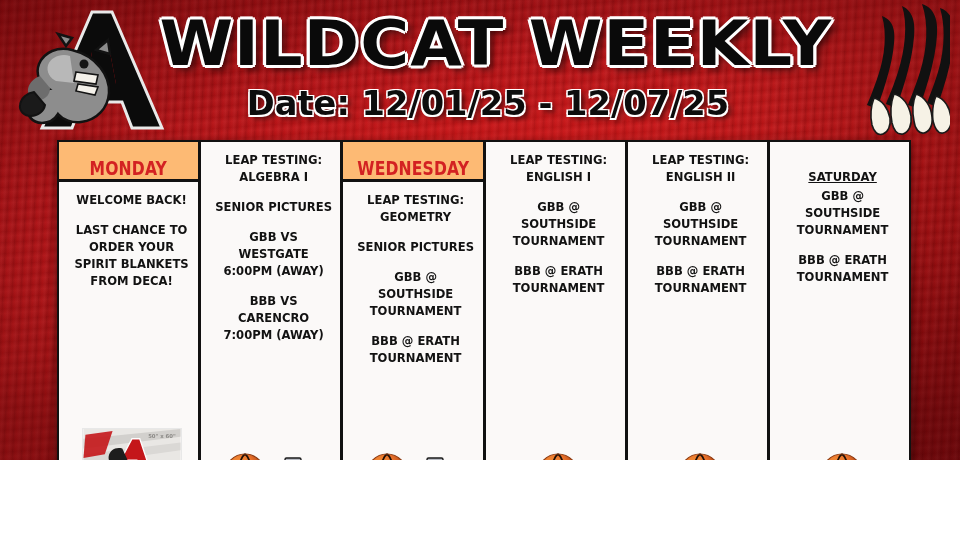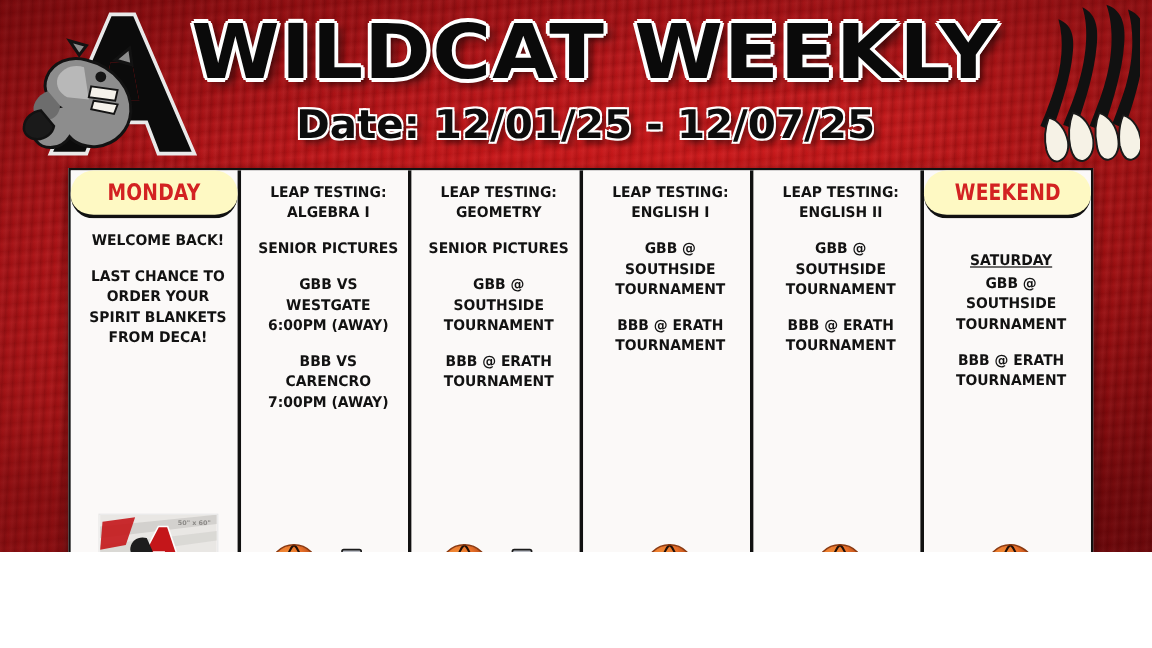--- a/index.html
+++ b/index.html
@@ -81,24 +81,23 @@
     flex: 1 1 0;
     border-right: 3px solid #111;
     display: flex; flex-direction: column;
     min-width: 0;
     background: #fbf9f8;
   }
   .col:last-child { border-right: none; }
 
   .col-head {
     height: 40px;
-    display: flex; align-items: center; justify-content: center;
+    display: flex; align-items: flex-end; justify-content: center;
     border-bottom: 3px solid #111;
-    background: #fef9c3;
-    border-radius: 19px;
+    background: #fdba74;
   }
   .col-head span {
     font-family: "DejaVu Sans", sans-serif;
     font-weight: 700;
     font-size: 19px;
     color: #d32222;
     letter-spacing: 0.2px;
     transform: scaleX(0.82);
     white-space: nowrap;
   }
@@ -257,20 +256,23 @@
             <circle cx="34" cy="24" r="11" fill="#8f939c" stroke="#1b1b1b" stroke-width="1.6"></circle>
             <circle cx="34" cy="24" r="7.5" fill="#2a7fb8" stroke="#101010" stroke-width="1.2"></circle>
             <circle cx="31.5" cy="21" r="2.6" fill="#9fd8f0"></circle>
             <rect x="40" y="11" width="8" height="5" rx="1" fill="#e9ebee" stroke="#1b1b1b" stroke-width="1.2"></rect>
           </svg>
         </div>
       </div>
     </div>
 
     <div class="col">
+      <div class="col-head">
+        <span>WEDNESDAY</span>
+      </div>
       <div class="col-body">
         <div class="blk">LEAP TESTING: GEOMETRY</div>
         <div class="blk">SENIOR PICTURES</div>
         <div class="blk">GBB @ SOUTHSIDE TOURNAMENT</div>
         <div class="blk">BBB @ ERATH TOURNAMENT</div>
         <div class="icon-row">
           <svg class="ball" viewBox="0 0 44 44" xmlns="http://www.w3.org/2000/svg">
             <circle cx="22" cy="22" r="20" fill="url(#bg1)"></circle>
             <g fill="none" stroke="#201008" stroke-width="1.8">
               <path d="M2 22 h40"></path>
@@ -337,23 +339,20 @@
               <path d="M5 10 c7 6 25 6 34 0"></path>
                 <path d="M5 34 c7 -6 25 -6 34 0"></path>
             </g>
             <circle cx="22" cy="22" r="20" fill="none" stroke="#8a3a12" stroke-width="1.2"></circle>
           </svg>
         </div>
       </div>
     </div>
 
     <div class="col">
-      <div class="col-head">
-        <span>WEEKEND</span>
-      </div>
       <div class="col-body">
         <div class="blk tight" style="margin-bottom:2px;">
           <span class="ul">SATURDAY</span>
         </div>
         <div class="blk">GBB @ SOUTHSIDE TOURNAMENT</div>
         <div class="blk">BBB @ ERATH TOURNAMENT</div>
         <div class="icon-row">
           <svg class="ball" viewBox="0 0 44 44" xmlns="http://www.w3.org/2000/svg">
             <circle cx="22" cy="22" r="20" fill="url(#bg1)"></circle>
             <g fill="none" stroke="#201008" stroke-width="1.8">

